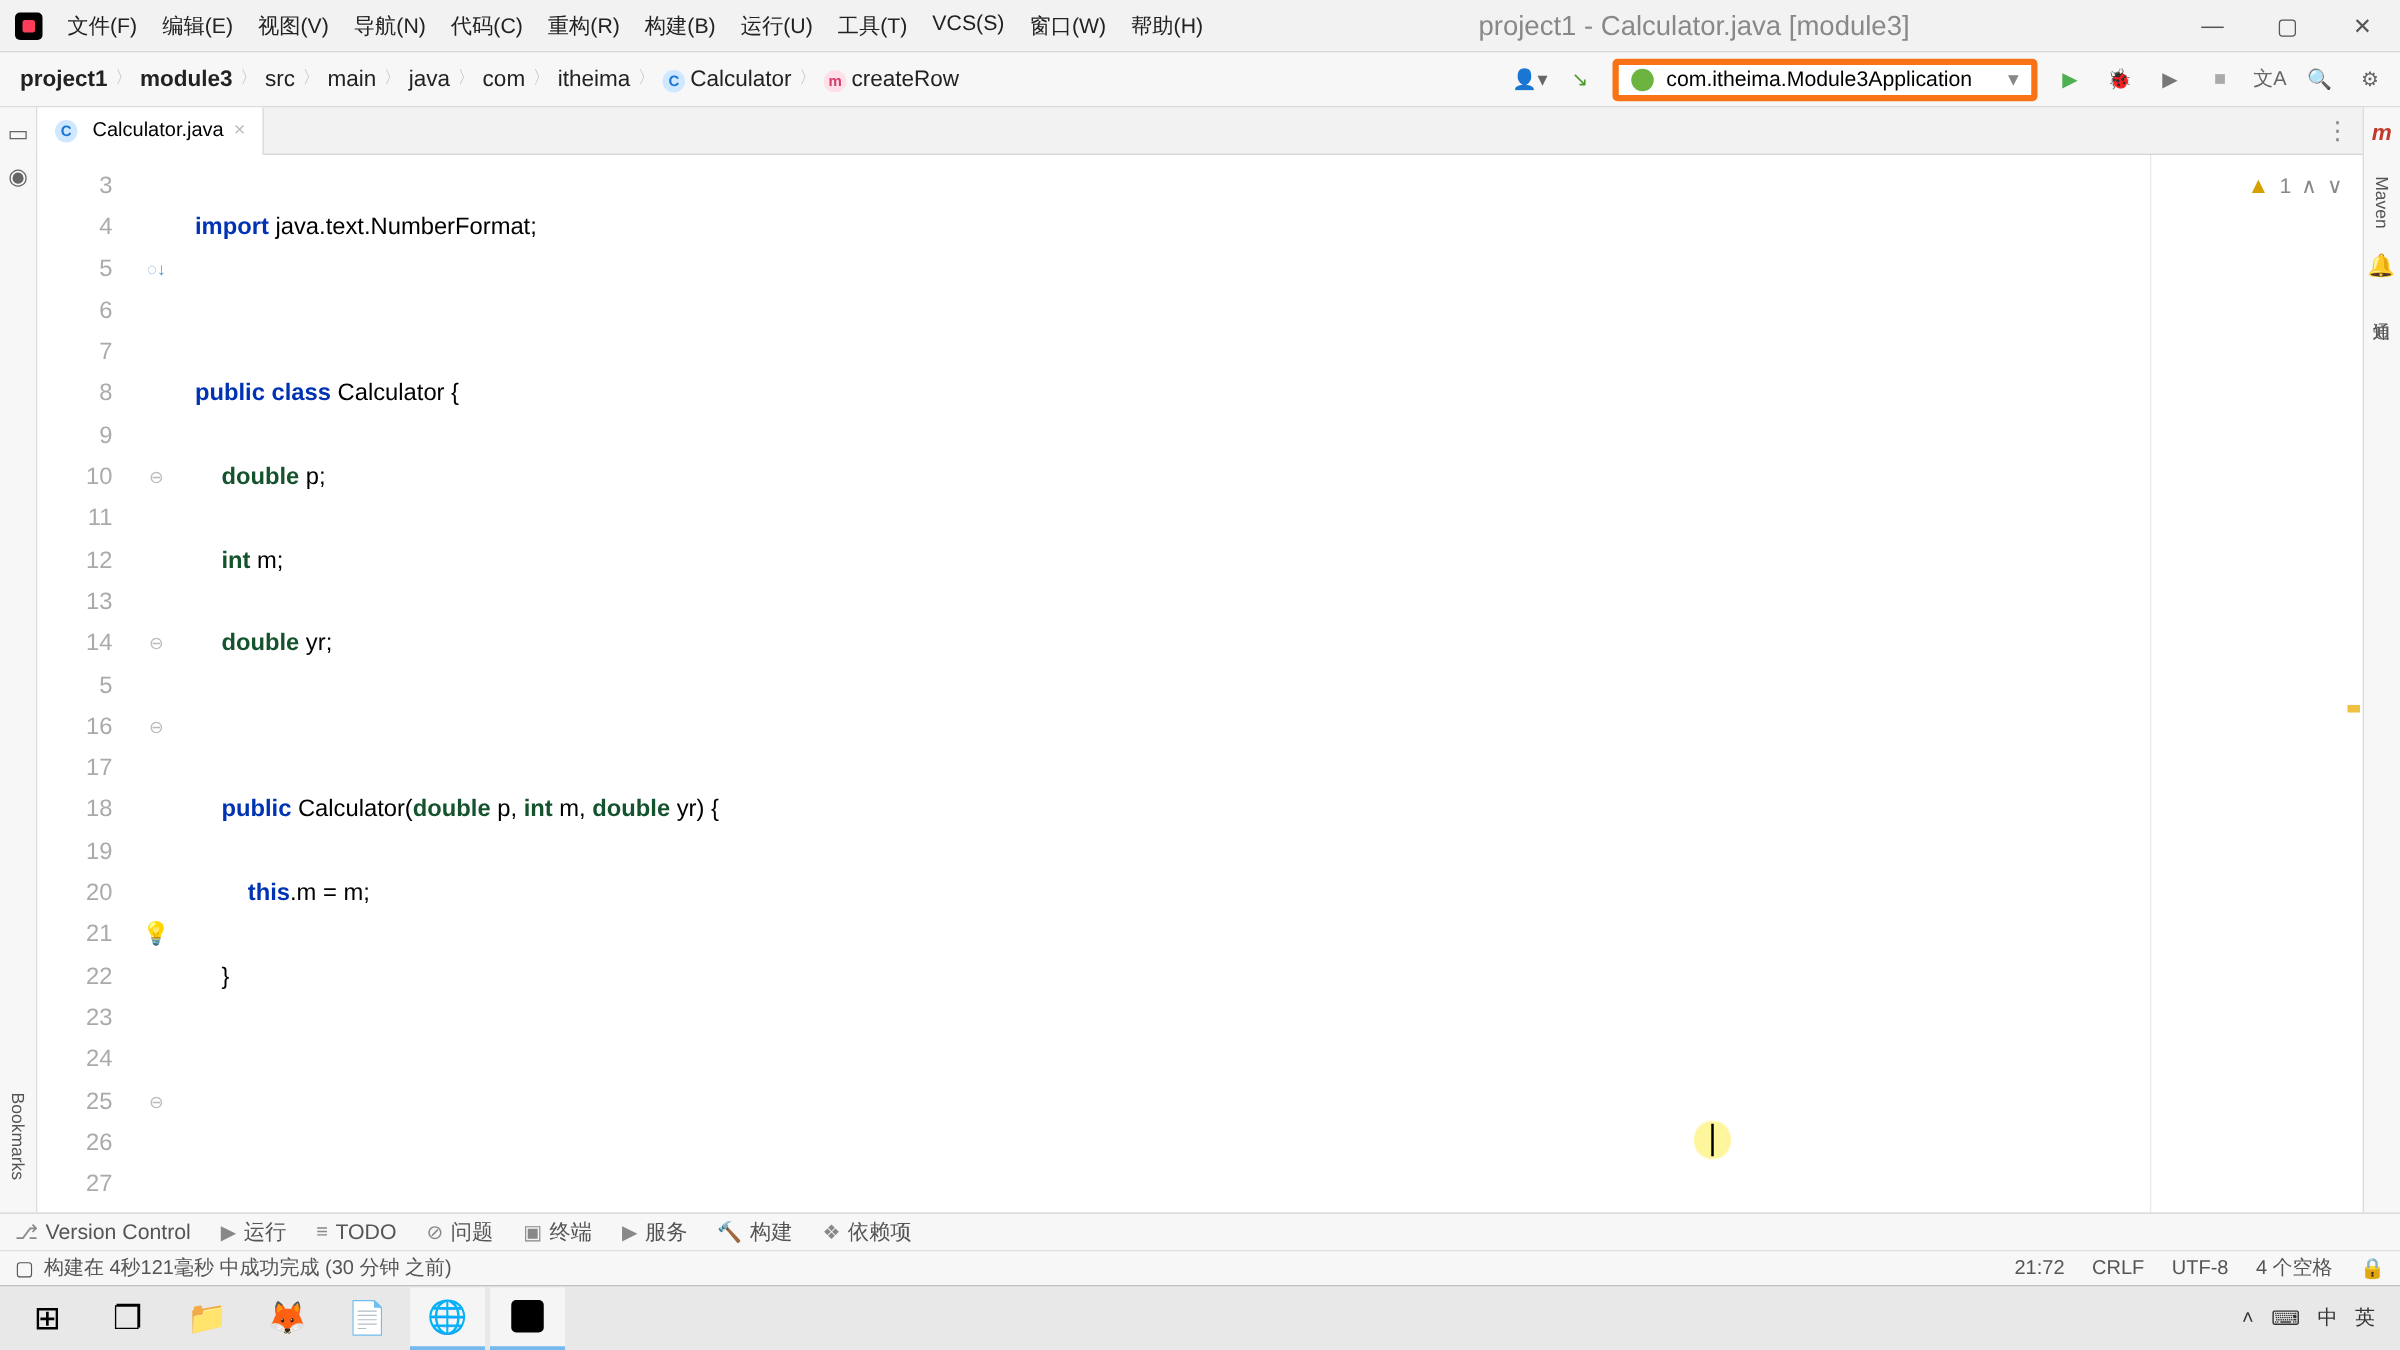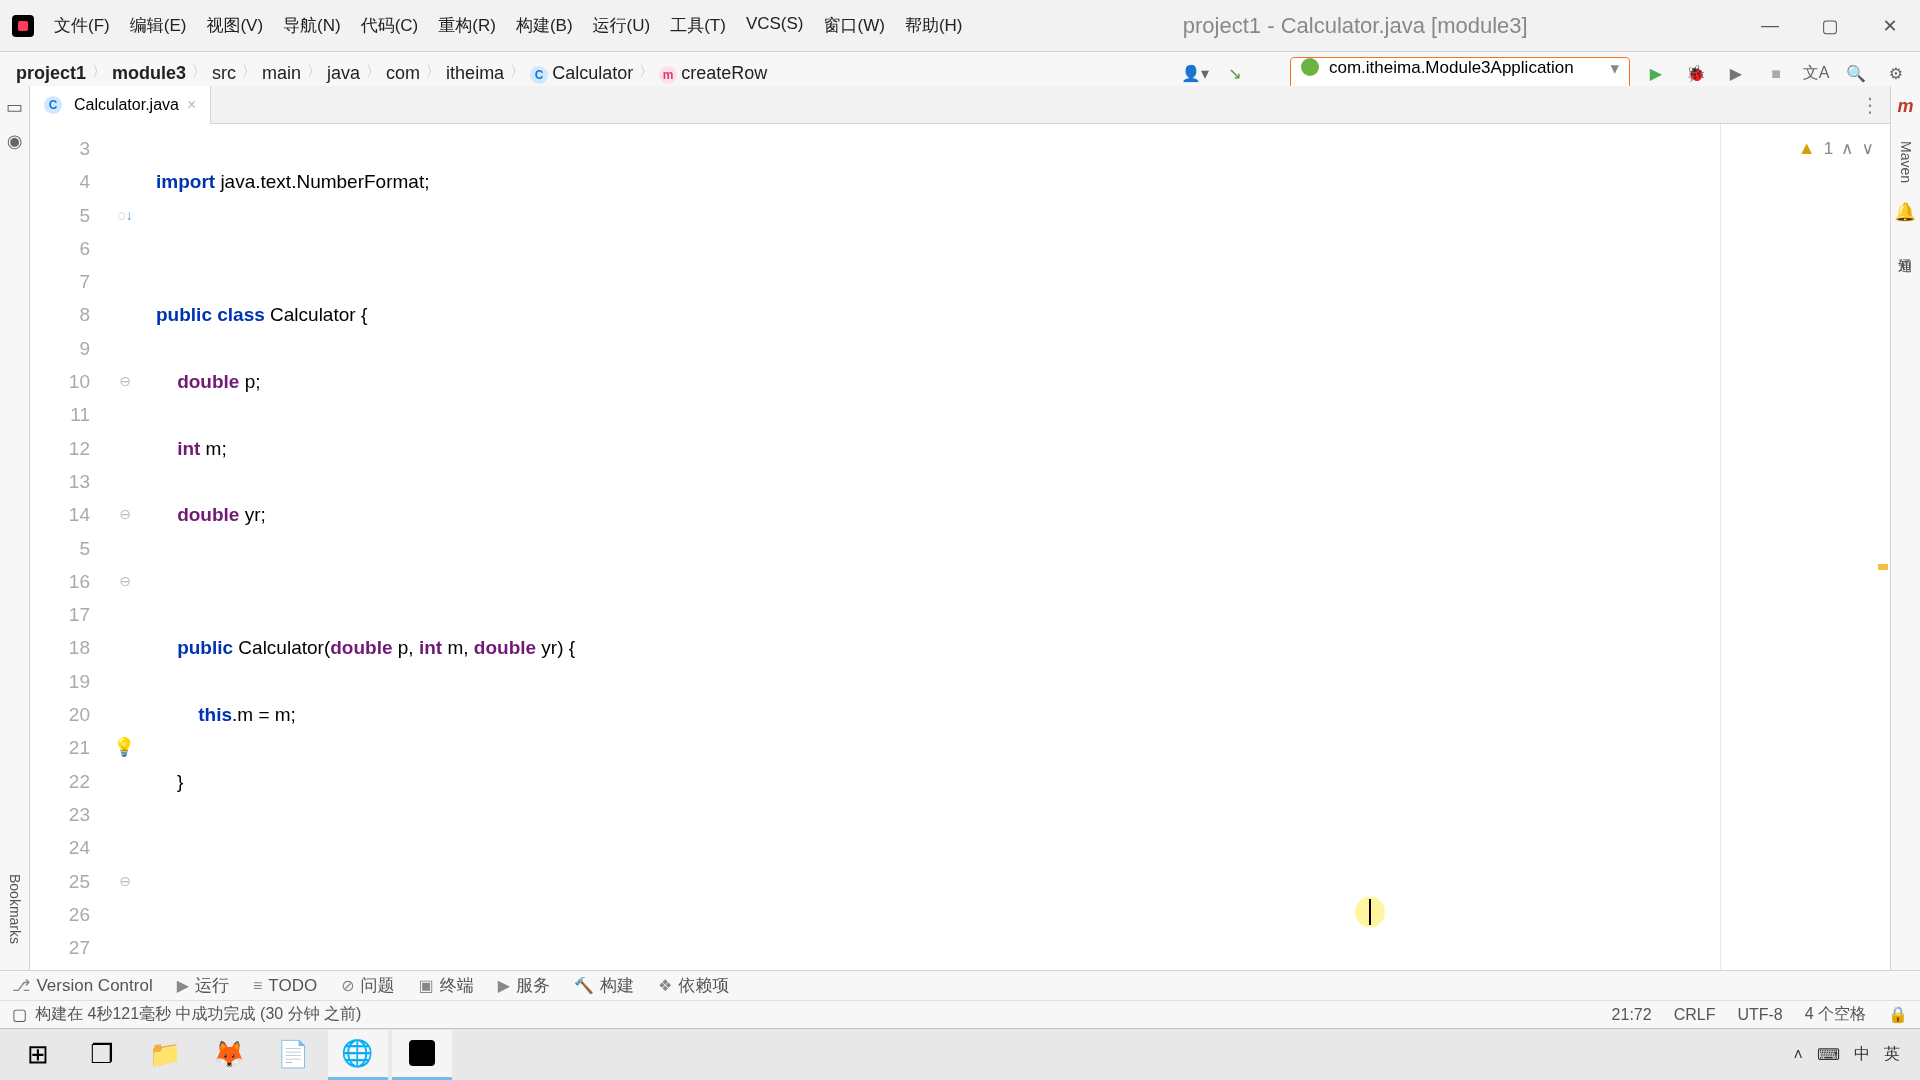--- a/index.html
+++ b/index.html
@@ -1,39 +1,39 @@
 <!DOCTYPE html>
 <html><head>
 <meta charset="utf-8">
 <style>
 * { margin: 0; padding: 0; box-sizing: border-box; font-family: "Microsoft YaHei", "Segoe UI", sans-serif; }
 body { background: #fff; width: 1920px; height: 1080px; overflow: hidden; position: relative; }
 
 
-.titlebar { height: 52px; display: flex; align-items: center; background: #f2f2f2; border-bottom: 1px solid #d0d0d0; }
+.titlebar { height: 42px; display: flex; align-items: center; background: #f2f2f2; border-bottom: 1px solid #d0d0d0; }
 .app-icon { width: 22px; height: 22px; margin: 0 12px; background: #000; border-radius: 4px; display: flex; align-items: center; justify-content: center; }
 .app-icon::after { content: ""; width: 10px; height: 10px; background: #fe3d5a; border-radius: 2px; }
 .menus { display: flex; gap: 4px; }
 .menus span { padding: 4px 8px; font-size: 17px; color: #222; cursor: pointer; }
 .win-title { flex: 1; text-align: center; font-size: 22px; color: #888; }
 .win-ctrl { display: flex; }
 .win-ctrl div { width: 60px; height: 42px; display: flex; align-items: center; justify-content: center; color: #555; font-size: 18px; }
 
 
 .toolbar { height: 44px; display: flex; align-items: center; background: #f7f7f7; border-bottom: 1px solid #d4d4d4; padding: 0 10px; }
 .crumbs { display: flex; align-items: flex-start; font-size: 18px; color: #222; }
 .crumbs .c { padding: 0 6px; }
 .crumbs .c.bold { font-weight: 700; }
 .crumbs .sep { color: #bbb; font-size: 14px; }
 .crumb-ico { width: 18px; height: 18px; border-radius: 10px; display: inline-flex; align-items: center; justify-content: center; font-size: 12px; margin-right: 4px; font-weight: 700; }
 .ico-c { background: #d0e8ff; color: #1976d2; }
 .ico-m { background: #ffe0e8; color: #d63b6a; }
 .tb-right { margin-left: auto; display: flex; align-items: center; gap: 12px; }
 .tb-btn { width: 28px; height: 28px; display: flex; align-items: center; justify-content: center; color: #666; }
-.run-combo { width: 340px; height: 34px; border: 1px solid #f97316; border-radius: 4px; display: flex; align-items: flex-start; padding: 0 10px; background: #fff; font-size: 17px; margin-left: 29px; }
+.run-combo { width: 340px; height: 34px; border: 5px solid #f97316; border-radius: 4px; display: flex; align-items: center; padding: 0 10px; background: #fff; font-size: 17px; }
 .run-combo .spring { width: 18px; height: 18px; background: #6db33f; border-radius: 50%; margin-right: 10px; }
 .run-combo .dd { margin-left: auto; color: #888; }
 .icon-run { color: #4caf50; }
 .icon-debug { color: #4caf50; }
 .icon-cov { color: #777; }
 .icon-stop { color: #aaa; }
 
 
 .main { position: absolute; top: 86px; bottom: 56px; left: 0; right: 0; display: flex; }
 .left-gutter { width: 30px; background: #f7f7f7; border-right: 1px solid #d4d4d4; display: flex; flex-direction: column; align-items: center; padding-top: 10px; gap: 12px; font-size: 18px; color: #666; }
@@ -50,21 +50,21 @@
 .editor { flex: 1; display: flex; overflow: hidden; position: relative; background: #fff; }
 .line-nums { width: 70px; text-align: right; padding: 8px 10px 0 0; font-family: "JetBrains Mono", Consolas, monospace; font-size: 19px; color: #aaa; line-height: 33.3px; background: #fff; }
 .gutter2 { width: 50px; padding-top: 8px; line-height: 33.3px; font-size: 17px; text-align: center; color: #888; position: relative; }
 .gutter2 .gi { height: 33.3px; display: flex; align-items: center; justify-content: center; }
 .gutter2 .fold { color: #bbb; font-size: 14px; }
 .gutter2 .bulb { color: #f0a020; font-size: 18px; }
 .gutter2 .impl { color: #5a9bd4; font-size: 14px; }
 .code { flex: 1; padding: 8px 0 0 6px; font-family: "JetBrains Mono", Consolas, monospace; font-size: 19px; line-height: 33.3px; white-space: pre; position: relative; }
 .code .line { height: 33.3px; }
 .kw { color: #0033b3; font-weight: 700; }
-.ty { color: #701a75; font-weight: 700; text-align: right; }
+.ty { color: #14532d; font-weight: 700; text-align: right; }
 
 .right-margin { position: absolute; top: 0; bottom: 0; left: 1570px; width: 1px; background: #e8e8e8; }
 .insp { position: absolute; top: 8px; right: 16px; display: flex; align-items: center; gap: 8px; font-size: 17px; color: #888; }
 .insp .warn { color: #d6a100; font-size: 18px; }
 .cursor-mark { position: absolute; left: 1205px; top: 770px; width: 30px; height: 36px; background: radial-gradient(circle,#fff59d 0%,#fff59d 60%,transparent 70%); border-radius: 50%; display: flex; align-items: center; justify-content: center; }
 .cursor-mark::after { content: ""; width: 2px; height: 26px; background: #000; }
 .stripe { position: absolute; right: 2px; width: 10px; height: 6px; }
 .stripe.y { background: #f0c040; }
 
 

